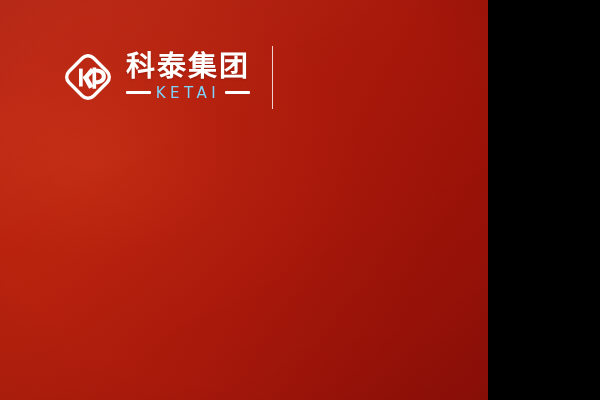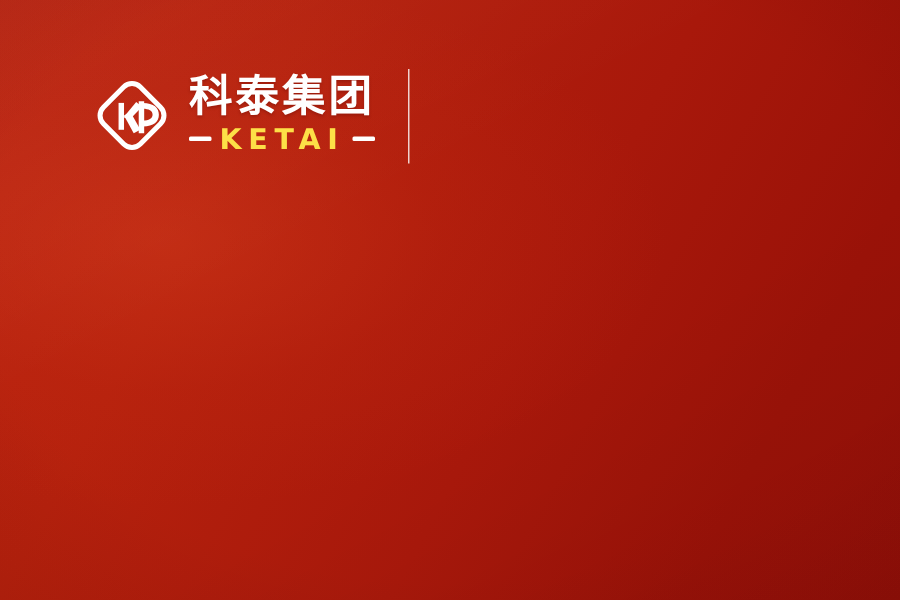--- a/index.html
+++ b/index.html
@@ -7,21 +7,21 @@
 
   html, body {
     width: 600px;
     height: 400px;
     overflow: hidden;
     background: #000;
   }
 
   .banner {
     position: relative;
-    width: 600px;
+    width: 488px;
     height: 400px;
     overflow: hidden;
     font-family: "DejaVu Sans", "Liberation Sans", sans-serif;
     background: #a5160a;
   }
 
   
   .bg-base {
     position: absolute;
     inset: 0;
@@ -98,23 +98,23 @@
 
   .logo-rule {
     flex: 1 1 auto;
     height: 3px;
     background: #ffffff;
     border-radius: 1px;
     min-width: 9px;
   }
 
   .logo-en {
-    font-size: 19px;
-    font-weight: 700;
-    color: #fde047;
+    font-size: 15px;
+    font-weight: 400;
+    color: #7dd3fc;
     letter-spacing: 4.5px;
     white-space: nowrap;
     font-family: "DejaVu Sans", "Liberation Sans", sans-serif;
   }
 
   
   .divider {
     width: 1px;
     height: 63px;
     background: rgba(255,255,255,0.80);

